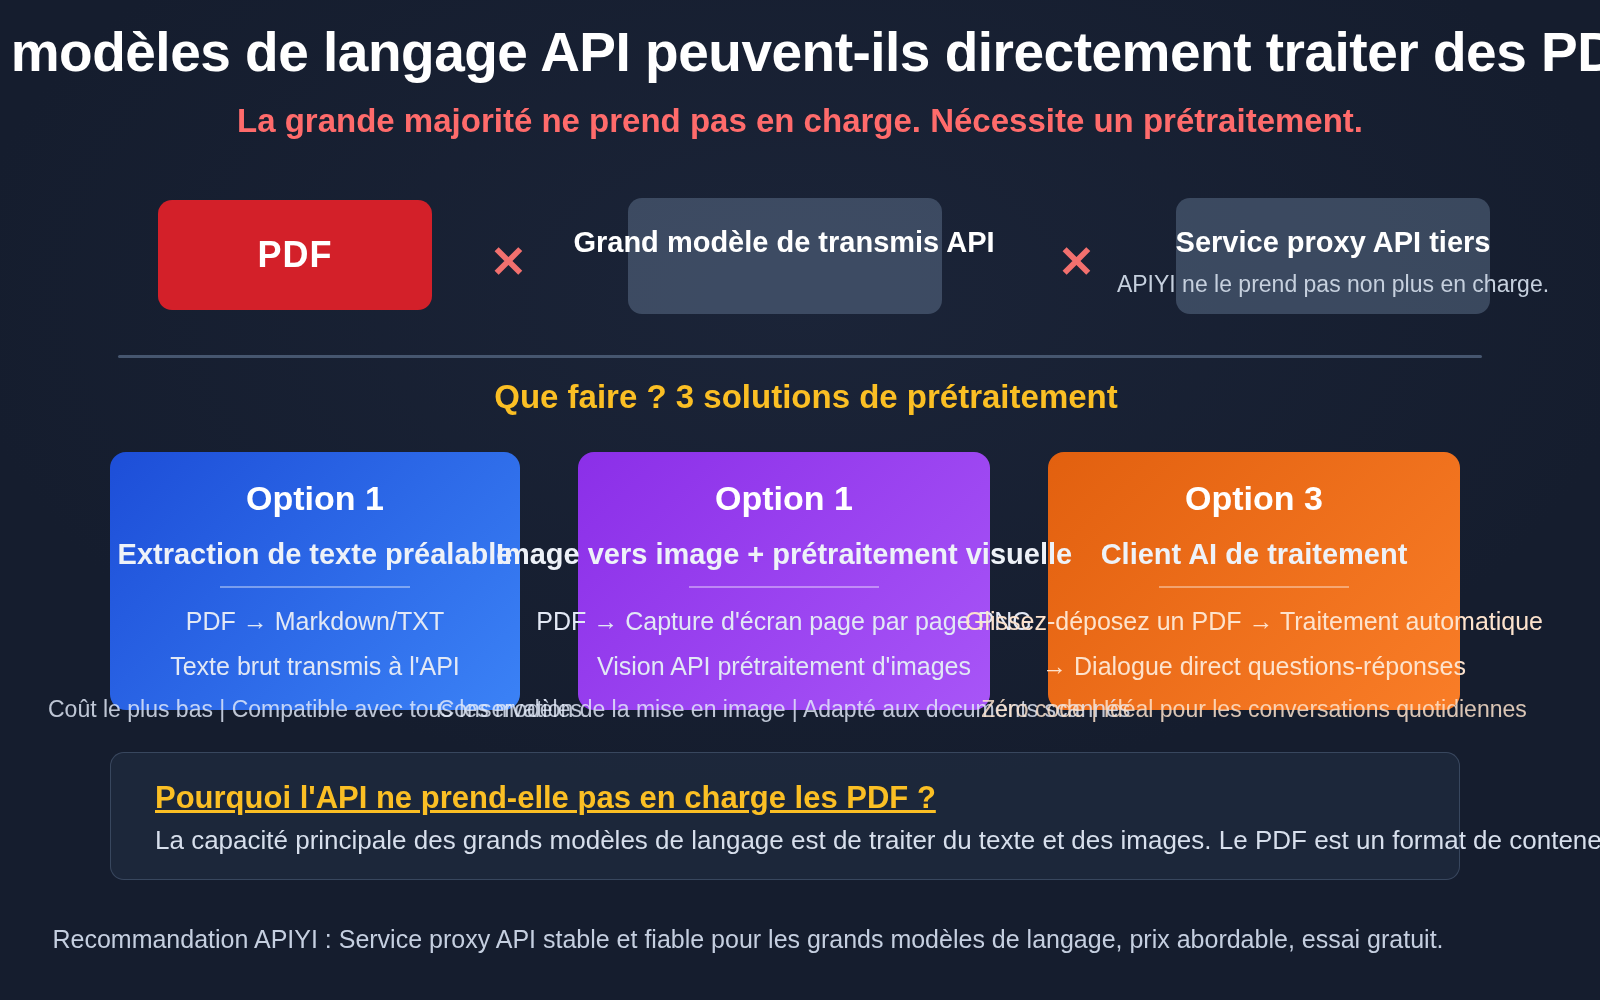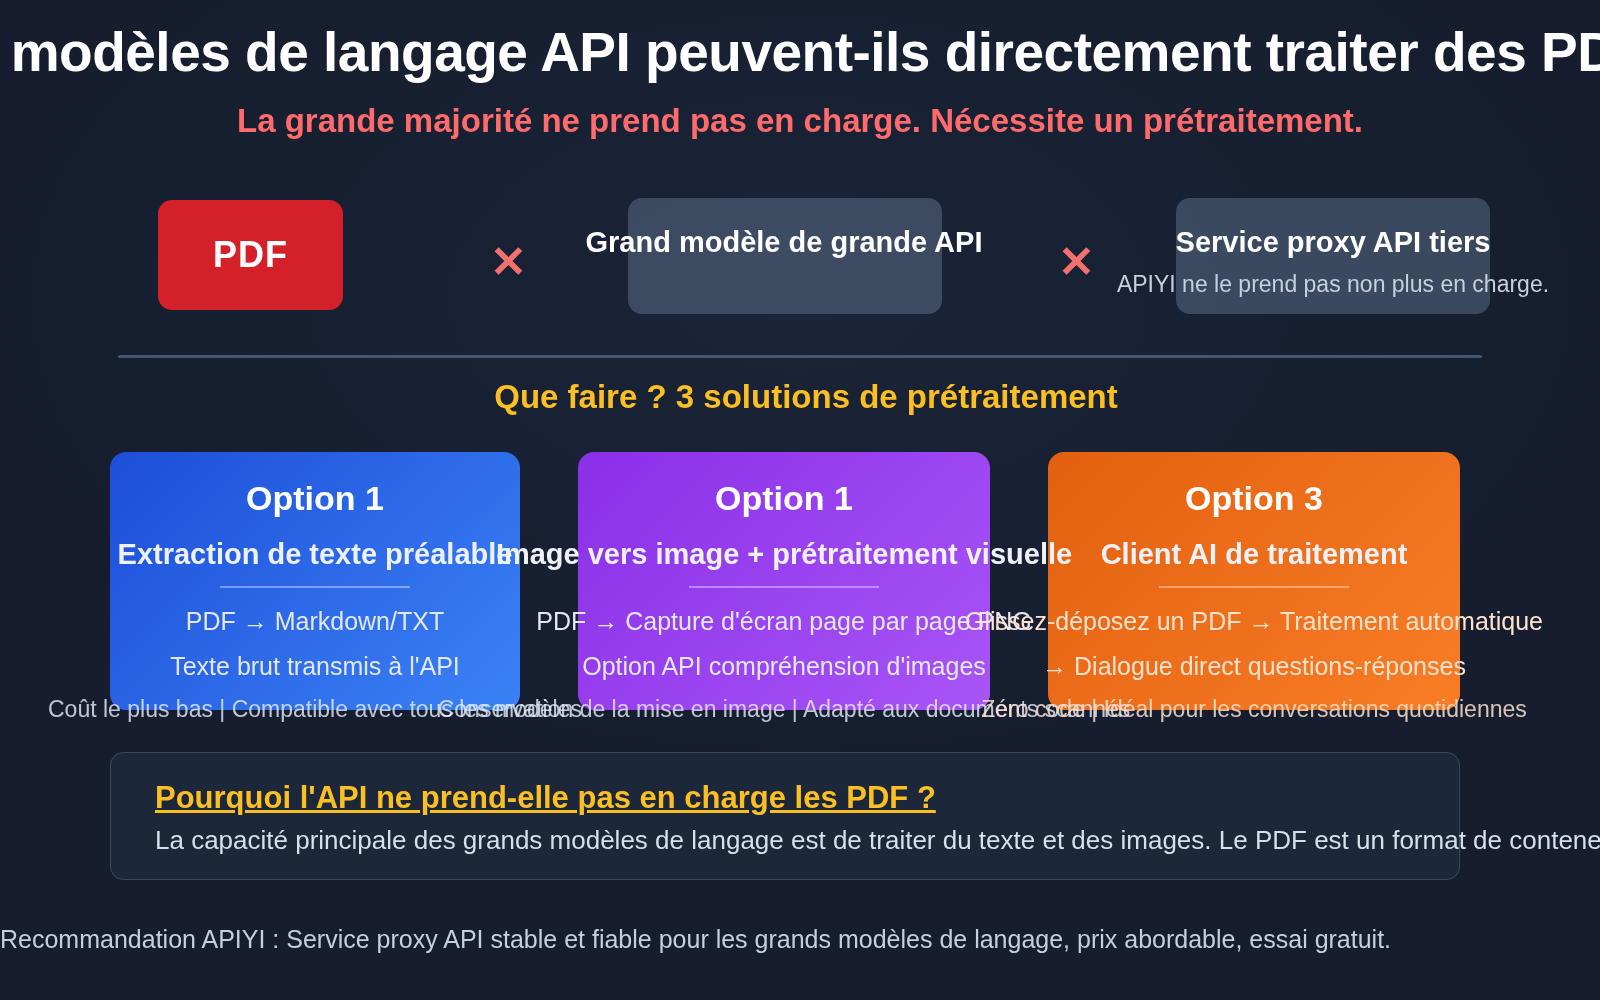--- a/index.html
+++ b/index.html
@@ -38,21 +38,21 @@
     font-size:33px; font-weight:bold; color:#ff6b6b;
     white-space:nowrap; line-height:1.3;
   }
 
   
   .badge-row{
     position:absolute; top:198px; left:0; width:1600px; height:120px;
   }
   .pdf-badge{
     position:absolute; left:158px; top:2px;
-    width:185px; height:110px;
+    width:274px; height:110px;
     background:#d32029;
     border-radius:14px;
     display:flex; align-items:center; justify-content:center;
   }
   .pdf-badge span{
     color:#ffffff; font-size:36px; font-weight:bold; letter-spacing:1px;
   }
   .x-mark{
     position:absolute; color:#f2706e; font-size:44px; font-weight:bold;
     line-height:1;
@@ -148,21 +148,21 @@
     position:absolute; left:155px; top:780px;
     font-size:31px; font-weight:bold; color:#fbbf24; white-space:nowrap;text-decoration:underline;
   }
   .info-body{
     position:absolute; left:155px; top:825px;
     font-size:26px; color:#d7dfec; white-space:nowrap;
   }
 
   
   .footer-note{
-    position:absolute; top:925px; left:0; width:1496px; text-align:left;
+    position:absolute; top:925px; left:0; width:1496px; text-align:center;
     font-size:25px; color:#c5cfe0; white-space:nowrap;
   }
 </style>
 </head>
 <body>
 
 <div id="stage">
 
   <div class="title-wrap">
     <div class="main-title">Les modèles de langage API peuvent-ils directement traiter des PDF ?</div>
@@ -174,21 +174,21 @@
   <div class="badge-row">
 
     <div class="pdf-badge">
       <span>PDF</span>
     </div>
 
     <div class="x-mark x1">✕</div>
 
     <div class="slate-card sc1"></div>
     <div class="slate-text" style="left:784px;">
-      <div class="sc-title">Grand modèle de grande API</div>
+      <div class="sc-title">Grand modèle de transmis API</div>
     </div>
 
     <div class="x-mark x2">✕</div>
 
     <div class="slate-card sc2"></div>
     <div class="slate-text" style="left:1333px;">
       <div class="sc-title">Service proxy API tiers</div>
       <div class="sc-desc">APIYI ne le prend pas non plus en charge.</div>
     </div>
   </div>
@@ -210,21 +210,21 @@
       <div class="opt-line first">PDF → Markdown/TXT</div>
       <div class="opt-line">Texte brut transmis à l'API</div>
       <div class="opt-foot">Coût le plus bas | Compatible avec tous les modèles</div>
     </div>
 
     <div class="opt-overlay ov2">
       <div class="opt-name">Option 1</div>
       <div class="opt-sub">Image vers image + prétraitement visuelle</div>
       <div class="opt-rule"></div>
       <div class="opt-line first">PDF → Capture d'écran page par page PNG</div>
-      <div class="opt-line">Option API compréhension d'images</div>
+      <div class="opt-line">Vision API prétraitement d'images</div>
       <div class="opt-foot">Conservation de la mise en image | Adapté aux documents scannés</div>
     </div>
 
     <div class="opt-overlay ov3">
       <div class="opt-name">Option 3</div>
       <div class="opt-sub">Client AI de traitement</div>
       <div class="opt-rule"></div>
       <div class="opt-line first">Glissez-déposez un PDF → Traitement automatique</div>
       <div class="opt-line">→ Dialogue direct questions-réponses</div>
       <div class="opt-foot">Zéro code | Idéal pour les conversations quotidiennes</div>

